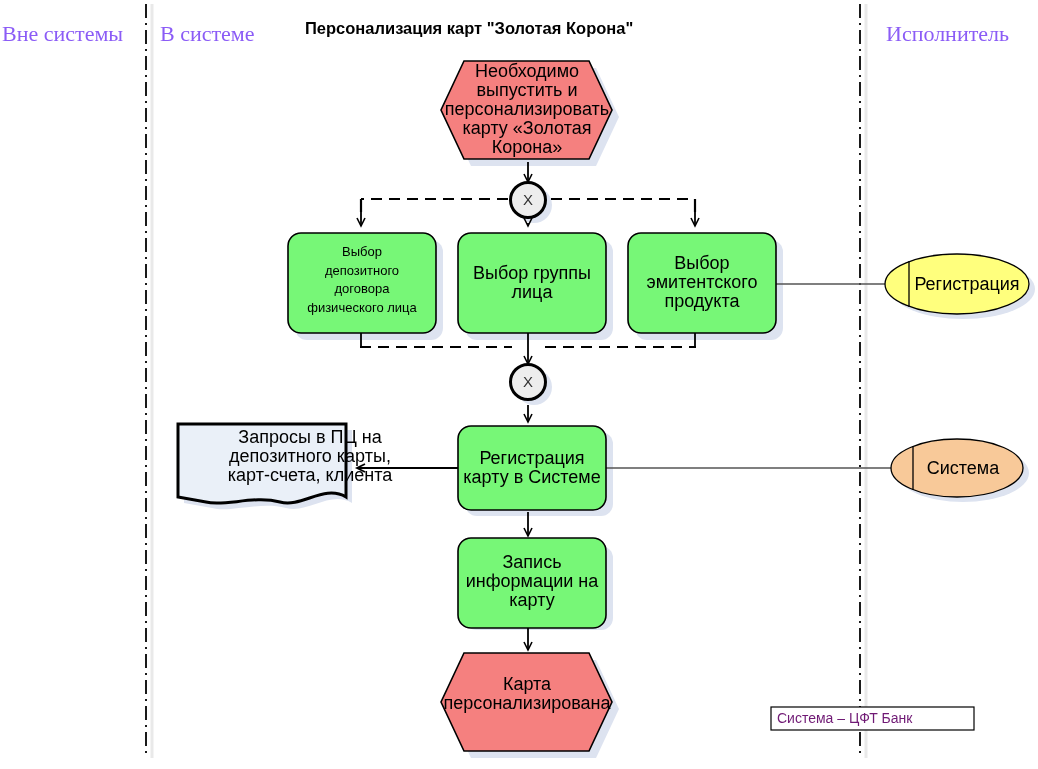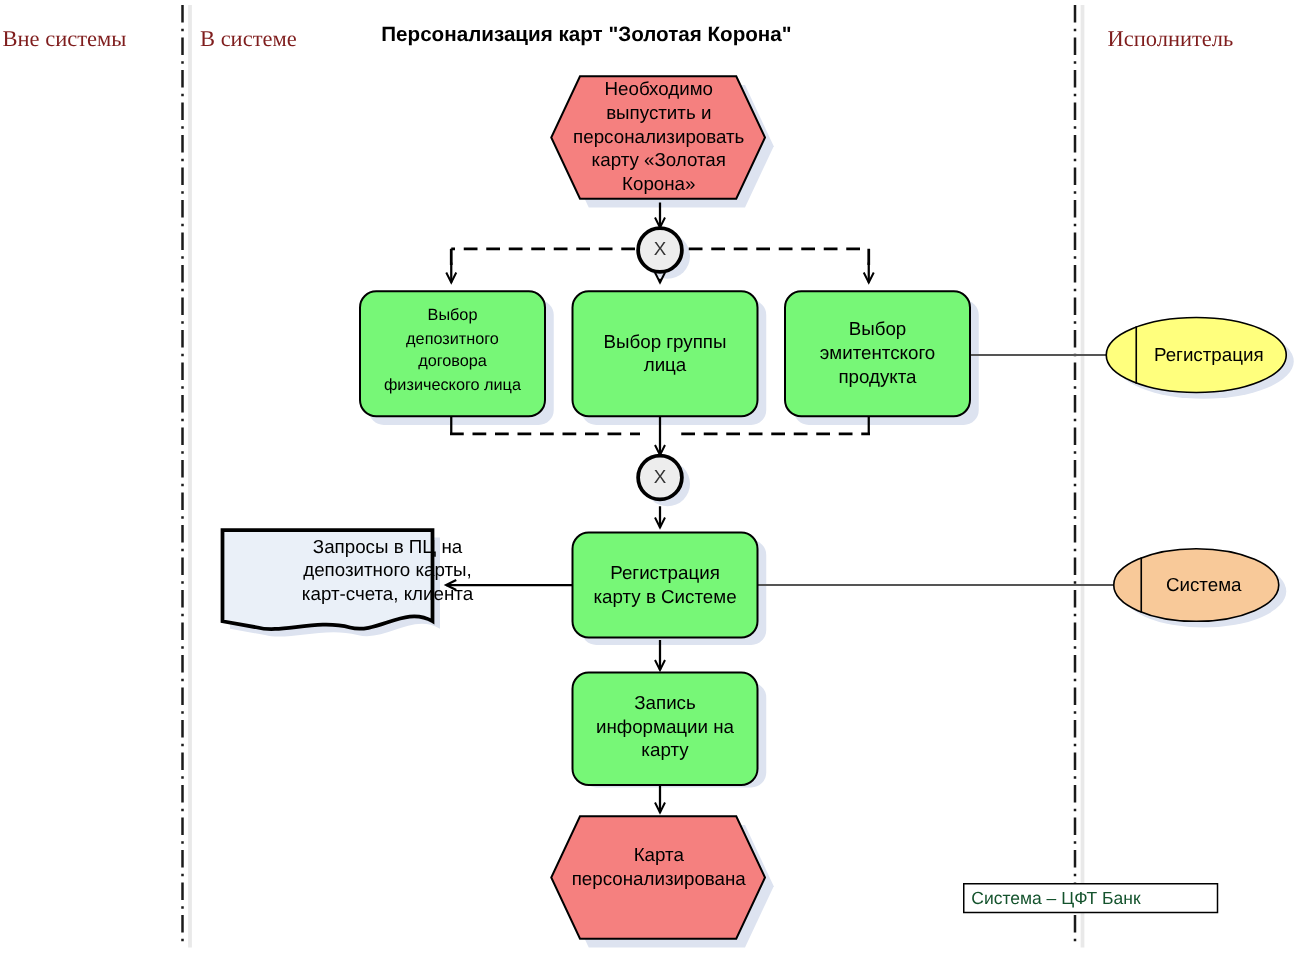--- a/index.html
+++ b/index.html
@@ -20,50 +20,50 @@
   #bpmn-svg {
     position: absolute;
     left: 0;
     top: 0;
     width: 1038px;
     height: 769px;
   }
   .lane-label {
     position: absolute;
     font-family: "Liberation Serif", serif;
-    font-size: 18px;
-    color: #7f1d1d;
+    font-size: 22px;
+    color: #8b5cf6;
     white-space: nowrap;
   }
   .diagram-title {
     position: absolute;
     font-family: "Liberation Sans", sans-serif;
     font-weight: bold;
     font-size: 16.5px;
     color: #000000;
     white-space: nowrap;
   }
   .node-label {
     position: absolute;
     font-family: "Liberation Sans", sans-serif;
-    font-size: 15px;
+    font-size: 18px;
     color: #000000;
     text-align: center;
     line-height: 19px;
     pointer-events: none;
   }
   .node-label.small {
     font-size: 13px;
     line-height: 18.5px;
   }
   .legend-label {
     position: absolute;
     font-family: "Liberation Sans", sans-serif;
     font-size: 14px;
-    color: #14532d;
+    color: #701a75;
     white-space: nowrap;
   }
   .gateway-mark {
     position: absolute;
     font-family: "Liberation Sans", sans-serif;
     font-size: 15px;
     color: #333333;
     text-align: center;
   }
 </style>

